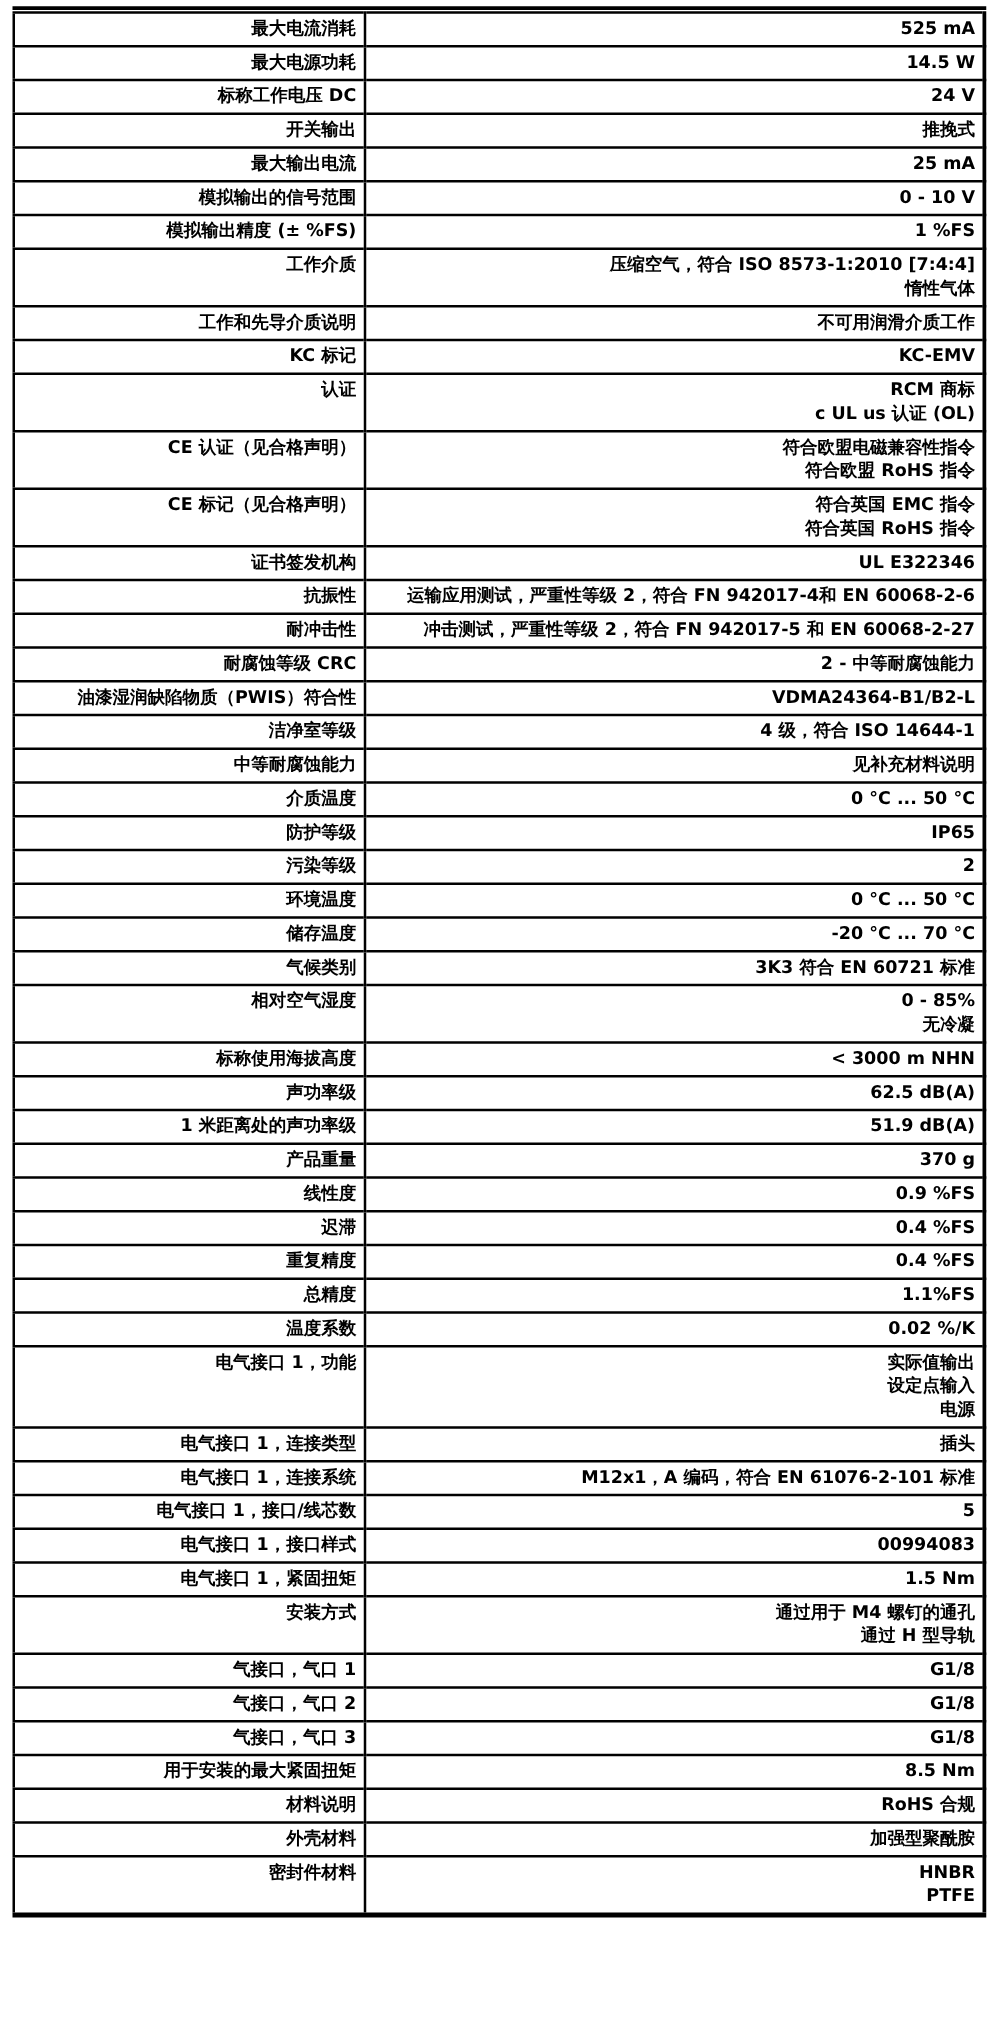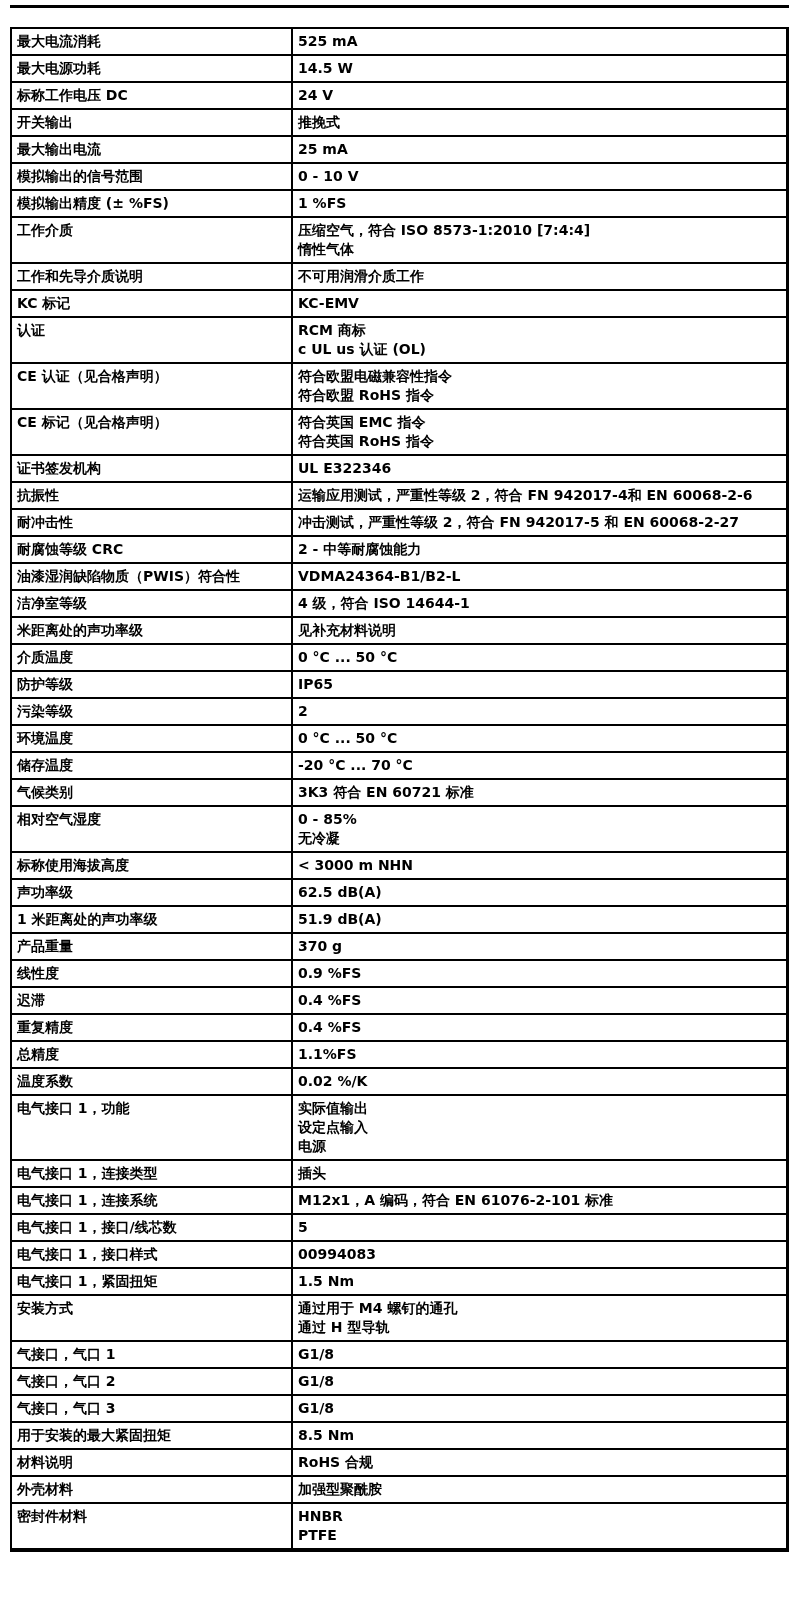--- a/index.html
+++ b/index.html
@@ -15,21 +15,22 @@
   }
   .page {
     width: 800px;
     min-height: 1618px;
     background: var(--bg-color);
     padding: 5px 11px 0 10px;
   }
   .table-wrap {
     border-top: 3px solid var(--border-color);
     border-bottom: 4px solid var(--border-color);
-    padding-top: 19px;
+    padding-top: 1px;
+    text-align: right;
   }
   table.spec-table {
     width: 100%;
     border-collapse: collapse;
     table-layout: fixed;
     border-left: 2px solid var(--border-color);
     border-right: 3px solid var(--border-color);
   }
   table.spec-table tr {
     border-top: 2px solid var(--border-color);
@@ -172,21 +173,21 @@
               <div class="value-line">VDMA24364-B1/B2-L</div>
             </td>
           </tr>
           <tr>
             <td class="label-cell">洁净室等级</td>
             <td class="value-cell">
               <div class="value-line">4 级，符合 ISO 14644-1</div>
             </td>
           </tr>
           <tr>
-            <td class="label-cell">米距离处的声功率级</td>
+            <td class="label-cell">中等耐腐蚀能力</td>
             <td class="value-cell">
               <div class="value-line">见补充材料说明</div>
             </td>
           </tr>
           <tr>
             <td class="label-cell">介质温度</td>
             <td class="value-cell">
               <div class="value-line">0 °C ... 50 °C</div>
             </td>
           </tr>

